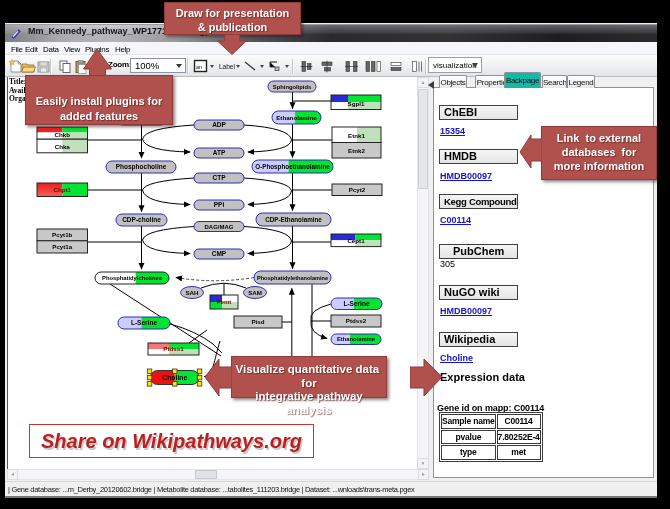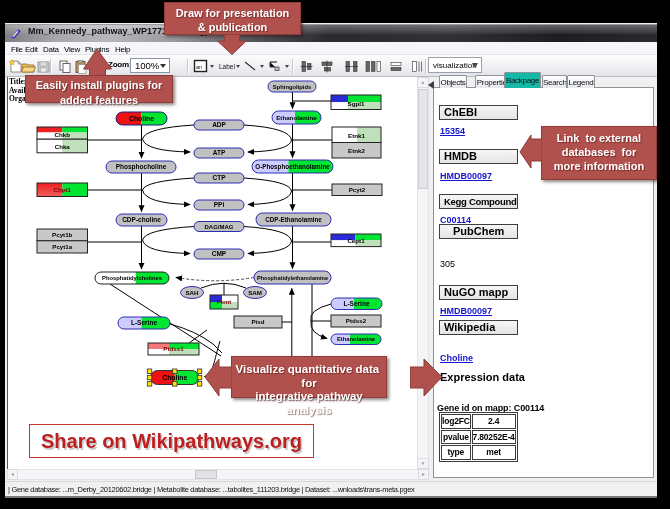--- a/index.html
+++ b/index.html
@@ -37,21 +37,21 @@
 #statusbar{left:5px;top:481px;width:652px;height:15px;background:#f0f0f0;border-top:1px solid #d8d8d8;box-sizing:border-box;}
 #statustext{left:8px;top:485px;font-size:7.5px;letter-spacing:-0.3px;color:#111;white-space:nowrap;}
 #winbottom{left:5px;top:496px;width:652px;height:2px;background:#77777b;}
 
 .callout{position:absolute;background:#b1514d;border:1px solid #8e3c39;box-sizing:border-box;
  color:#fff;font-weight:bold;text-align:center;z-index:50;
  box-shadow:2px 2px 3px rgba(40,15,15,.5);text-shadow:1px 1px 1px rgba(80,20,20,.6);}
 .cosvg{position:absolute;z-index:51;}
 #share{left:29px;top:424px;width:285px;height:34px;background:#fff;border:1px solid #c0392b;
  box-sizing:border-box;z-index:40;text-align:center;}
-#share span{font-family:"Liberation Sans",sans-serif;font-weight:bold;
+#share span{font-family:"Liberation Sans",sans-serif;font-style:italic;font-weight:bold;
  font-size:20px;color:#bc1f1f;line-height:32px;text-shadow:1.5px 1.5px 0 #c9c9c9;}
 </style></head>
 <body>
 <div class="abs" id="win"></div>
 <div class="abs" id="titlebar">
     <div class="sheen"></div>
   </div>
 <svg class="abs" style="left:10px;top:27px;z-index:3" width="13" height="13" viewBox="0 0 15 15">
  <path d="M2,12 L10,3 L12,5 L5,13 Z" fill="#4444cc" stroke="#222288" stroke-width="0.6"></path>
  <path d="M3.5,11 L9,5" stroke="#ffffff" stroke-width="1.2"></path>
@@ -114,21 +114,21 @@
   <rect x="358" y="3.5" width="3.5" height="10"></rect>
       <rect x="363.5" y="3.5" width="3.5" height="10"></rect>
       <rect x="369" y="3.5" width="3.5" height="10" fill="#fff"></rect>
   <rect x="383" y="4.5" width="10" height="3" fill="#fff"></rect>
       <rect x="383" y="9.5" width="10" height="3"></rect>
   <rect x="404.5" y="3.5" width="4" height="10" fill="#fff"></rect>
       <path d="M411,3.5 v10 M413.5,3.5 v10" stroke="#222"></path>
  </g>
 </svg>
 <span class="abs" style="left:108px;top:60px;font-size:8px;font-weight:bold;letter-spacing:-0.2px;color:#000">Zoom:</span>
-<div class="abs" style="left:130px;top:58px;width:40px;height:15px;background:#fff;border:1px solid #8a96a8;box-sizing:border-box;">
+<div class="abs" style="left:130px;top:58px;width:56px;height:15px;background:#fff;border:1px solid #8a96a8;box-sizing:border-box;">
  <span style="position:absolute;left:4px;top:1px;font-size:9.5px">100%</span>
  <span style="position:absolute;right:3px;top:5px;width:0;height:0;border-left:3px solid transparent;border-right:3px solid transparent;border-top:4.5px solid #333"></span>
 </div>
 <div class="abs" style="left:428px;top:57px;width:54px;height:16px;background:#fff;border:1px solid #9aa0aa;box-sizing:border-box;">
  <span style="position:absolute;left:4px;top:2.5px;font-size:8px">visualization</span>
  <span style="position:absolute;right:3px;top:5px;width:0;height:0;border-left:3.5px solid transparent;border-right:3.5px solid transparent;border-top:5px solid #444"></span>
 </div>
 <div class="tsep" style="left:50px"></div>
 <div class="tsep" style="left:187px"></div>
 <div class="tsep" style="left:292px"></div>
@@ -153,33 +153,33 @@
 <div class="tab active" style="left:504px;width:37px;">Backpage</div>
 <div class="tab" style="left:542px;width:25px;">Search</div>
 <div class="tab" style="left:567px;width:28px;">Legend</div>
 
 <div class="hdrbox" style="top:105px;">ChEBI</div>
 <span class="plink" style="top:126px;">15354</span>
 <div class="hdrbox" style="top:149px;">HMDB</div>
 <span class="plink" style="top:171px;">HMDB00097</span>
 <div class="hdrbox" style="top:194px;font-size:9.5px;letter-spacing:-0.3px;">Kegg Compound</div>
 <span class="plink" style="top:215px;">C00114</span>
-<div class="hdrbox" style="top:224px;padding-left:13px;">PubChem</div>
+<div class="hdrbox" style="top:244px;padding-left:13px;">PubChem</div>
 <span class="abs" style="left:440px;top:259px;font-size:9px;color:#000;">305</span>
-<div class="hdrbox" style="top:285px;">NuGO mapp</div>
+<div class="hdrbox" style="top:285px;">NuGO wiki</div>
 <span class="plink" style="top:306px;">HMDB00097</span>
-<div class="hdrbox" style="top:320px;">Wikipedia</div>
+<div class="hdrbox" style="top:332px;">Wikipedia</div>
 <span class="plink" style="top:353px;">Choline</span>
 <span class="abs" style="left:440px;top:371px;font-size:11px;font-weight:bold;">Expression data</span>
 <span class="abs" style="left:437px;top:403px;font-size:9px;font-weight:bold;letter-spacing:-0.1px;">Gene id on mapp: C00114</span>
 <table class="abs" style="left:439px;top:412px;border-collapse:separate;border-spacing:1px;background:#fff;border:1px solid #3c3c3c;z-index:4;padding:0;">
  <tbody>
- <tr>
-        <td>log2FC</td>
-        <td>2.4</td>
+      <tr>
+        <td style="width:46px">Sample name</td>
+        <td style="width:41px">C00114</td>
       </tr>
  <tr>
         <td>pvalue</td>
         <td>7.80252E-4</td>
       </tr>
  <tr>
         <td>type</td>
         <td>met</td>
       </tr>
 </tbody>
@@ -412,21 +412,21 @@
 <rect x="197.3" y="375.3" width="4.5" height="4.5" fill="#ffe200" stroke="#333" stroke-width="0.8"></rect>
 </g>
   </svg>
 
 <div class="abs" style="left:9px;top:78px;width:30px;font-family:'Liberation Serif',serif;font-weight:bold;font-size:7.5px;line-height:8.5px;color:#000;z-index:20;">Title:<br>Availab<br>Organis</div>
 
 <div class="callout" style="left:164px;top:2px;width:137px;height:33px;font-size:11px;line-height:14.5px;padding-top:2.5px;">Draw for presentation<br>&amp; publication</div>
 <svg class="cosvg" style="left:205px;top:34px" width="44" height="22" viewBox="0 0 44 22">
  <path d="M19.7,0.5 L34.6,0.5 L34.6,7 L41.2,7 L27,20.5 L12.5,7 L19.7,7 Z" fill="#b1514d" stroke="#8e3c39" stroke-width="1"></path>
 </svg>
-<div class="callout" style="left:25px;top:75px;width:148px;height:28px;font-size:11px;line-height:15px;padding-top:2px;">Easily install plugins for<br>added features</div>
+<div class="callout" style="left:25px;top:75px;width:148px;height:50px;font-size:11px;line-height:15px;padding-top:18px;">Easily install plugins for<br>added features</div>
 <svg class="cosvg" style="left:82px;top:48px" width="32" height="28" viewBox="0 0 32 28">
  <path d="M7.5,27.5 L7.5,21 L1.5,21 L15,1 L29.5,21 L23.5,21 L23.5,27.5 Z" fill="#b1514d" stroke="#8e3c39" stroke-width="1"></path>
 </svg>
 <div class="callout" style="left:541px;top:126px;width:116px;height:54px;font-size:11px;line-height:14px;padding-top:3.5px;">Link&nbsp; to external<br>databases&nbsp; for<br>more information</div>
 <svg class="cosvg" style="left:518px;top:134px" width="24" height="36" viewBox="0 0 24 36">
  <path d="M24,5 L13,5 L13,1 L2,18 L13,34 L13,27 L24,27 Z" fill="#b1514d" stroke="#8e3c39" stroke-width="1"></path>
 </svg>
 <div class="callout" style="left:231px;top:356px;width:156px;height:42px;font-size:11.5px;line-height:13.5px;padding-top:6px;">Visualize quantitative data&nbsp; for<br>integrative pathway analysis</div>
 <svg class="cosvg" style="left:203px;top:357px" width="29" height="41" viewBox="0 0 29 41">
  <path d="M29,10 L16,10 L16,2 L2,20 L16,39 L16,31 L29,31 Z" fill="#b1514d" stroke="#8e3c39" stroke-width="1"></path>

